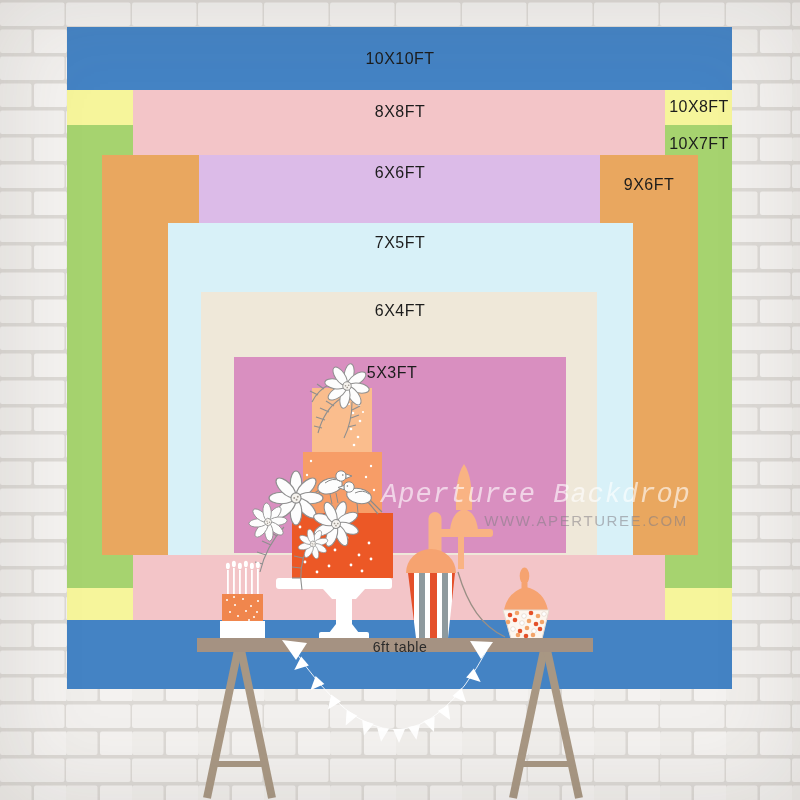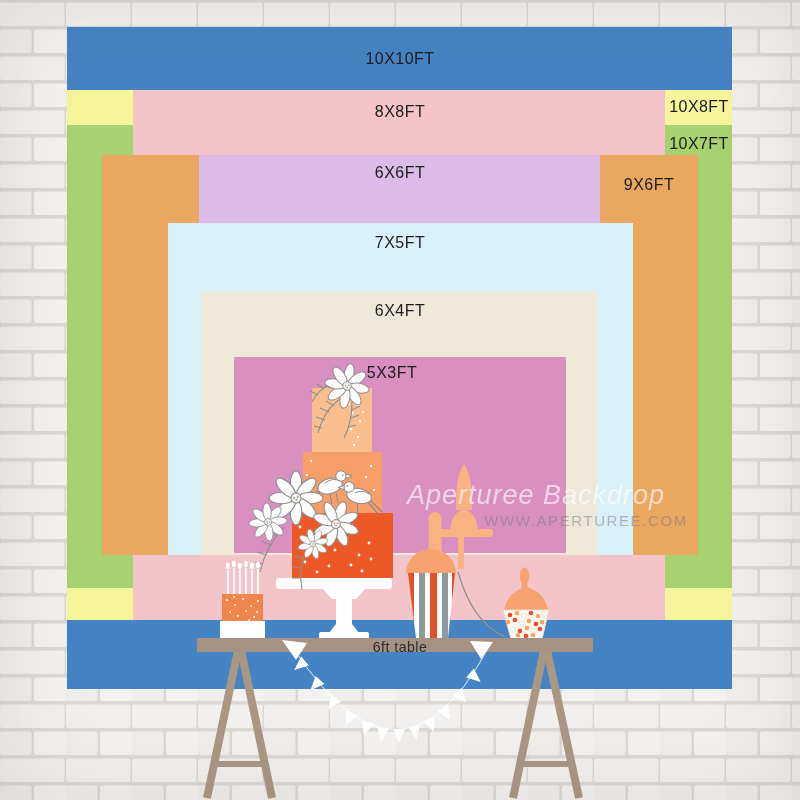--- a/index.html
+++ b/index.html
@@ -28,21 +28,21 @@
   .p-5x3  {left:392px;top:372px;}
   .p-10x8 {left:699px;top:106px;}
   .p-10x7 {left:699px;top:143px;}
   .p-9x6  {left:649px;top:184px;}
   .p-table{left:400px;top:646px;font-size:15px;color:#2b2b2b;}
 
   .illus{position:absolute;left:0;top:0;z-index:10;}
 
   .wm{position:absolute;z-index:20;white-space:nowrap;pointer-events:none;}
   .wm1{left:536px;top:495px;transform:translate(-50%,-50%);
-       font-family:Liberation Sans, sans-serif;font-style:italic;font-size:27px;
+       font-family:Liberation Mono, monospace;font-style:italic;font-size:27px;
        letter-spacing:1px;color:rgba(255,255,255,.62);}
   .wm2{left:586px;top:520px;transform:translate(-50%,-50%);
        font-size:15px;letter-spacing:1.6px;color:rgba(132,125,133,.55);}
 
   .logo{position:absolute;left:468px;top:710px;width:320px;height:78px;z-index:40;}
   .logo-icon{position:absolute;left:0;top:6px;}
   .logo-text{position:absolute;left:66px;top:4px;font-weight:bold;font-size:52px;
              line-height:1;letter-spacing:-2px;transform:scaleX(.78) scaleY(1.05);
              transform-origin:left top;white-space:nowrap;}
   .logo-a{color:#c42135;}

